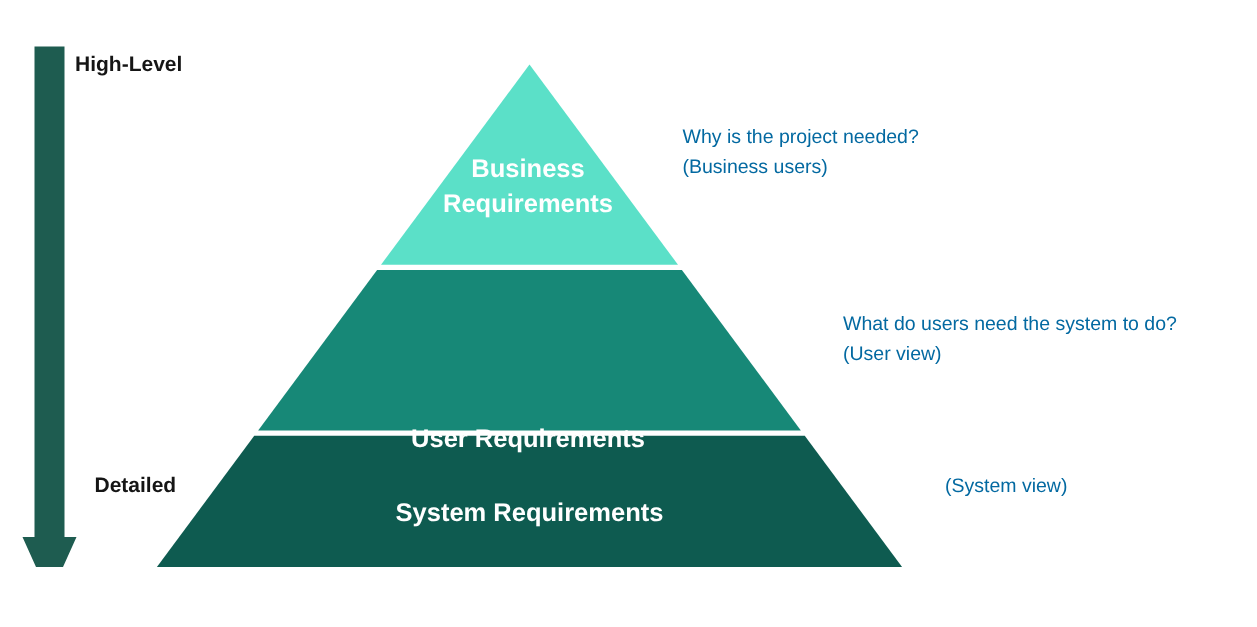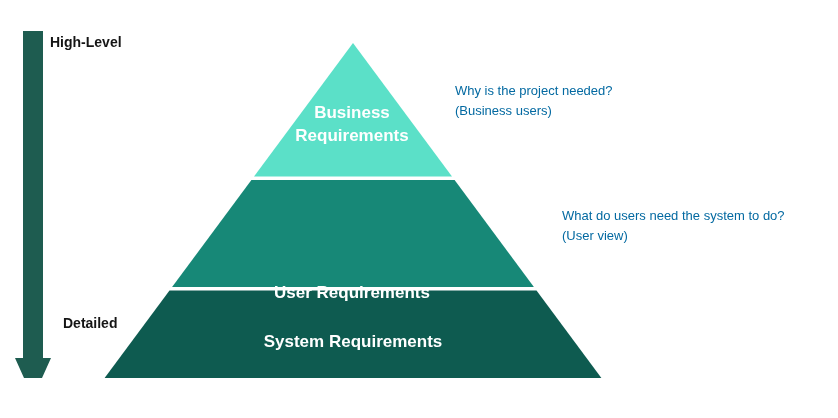--- a/index.html
+++ b/index.html
@@ -92,15 +92,16 @@
 
   <div class="annotation a1">
     <div>Why is the project needed?</div>
     <div>(Business users)</div>
   </div>
   <div class="annotation a2">
     <div>What do users need the system to do?</div>
     <div>(User view)</div>
   </div>
   <div class="annotation a3">
+    <div>(System view)</div>
   </div>
 
 </div>
 
 </body></html>

